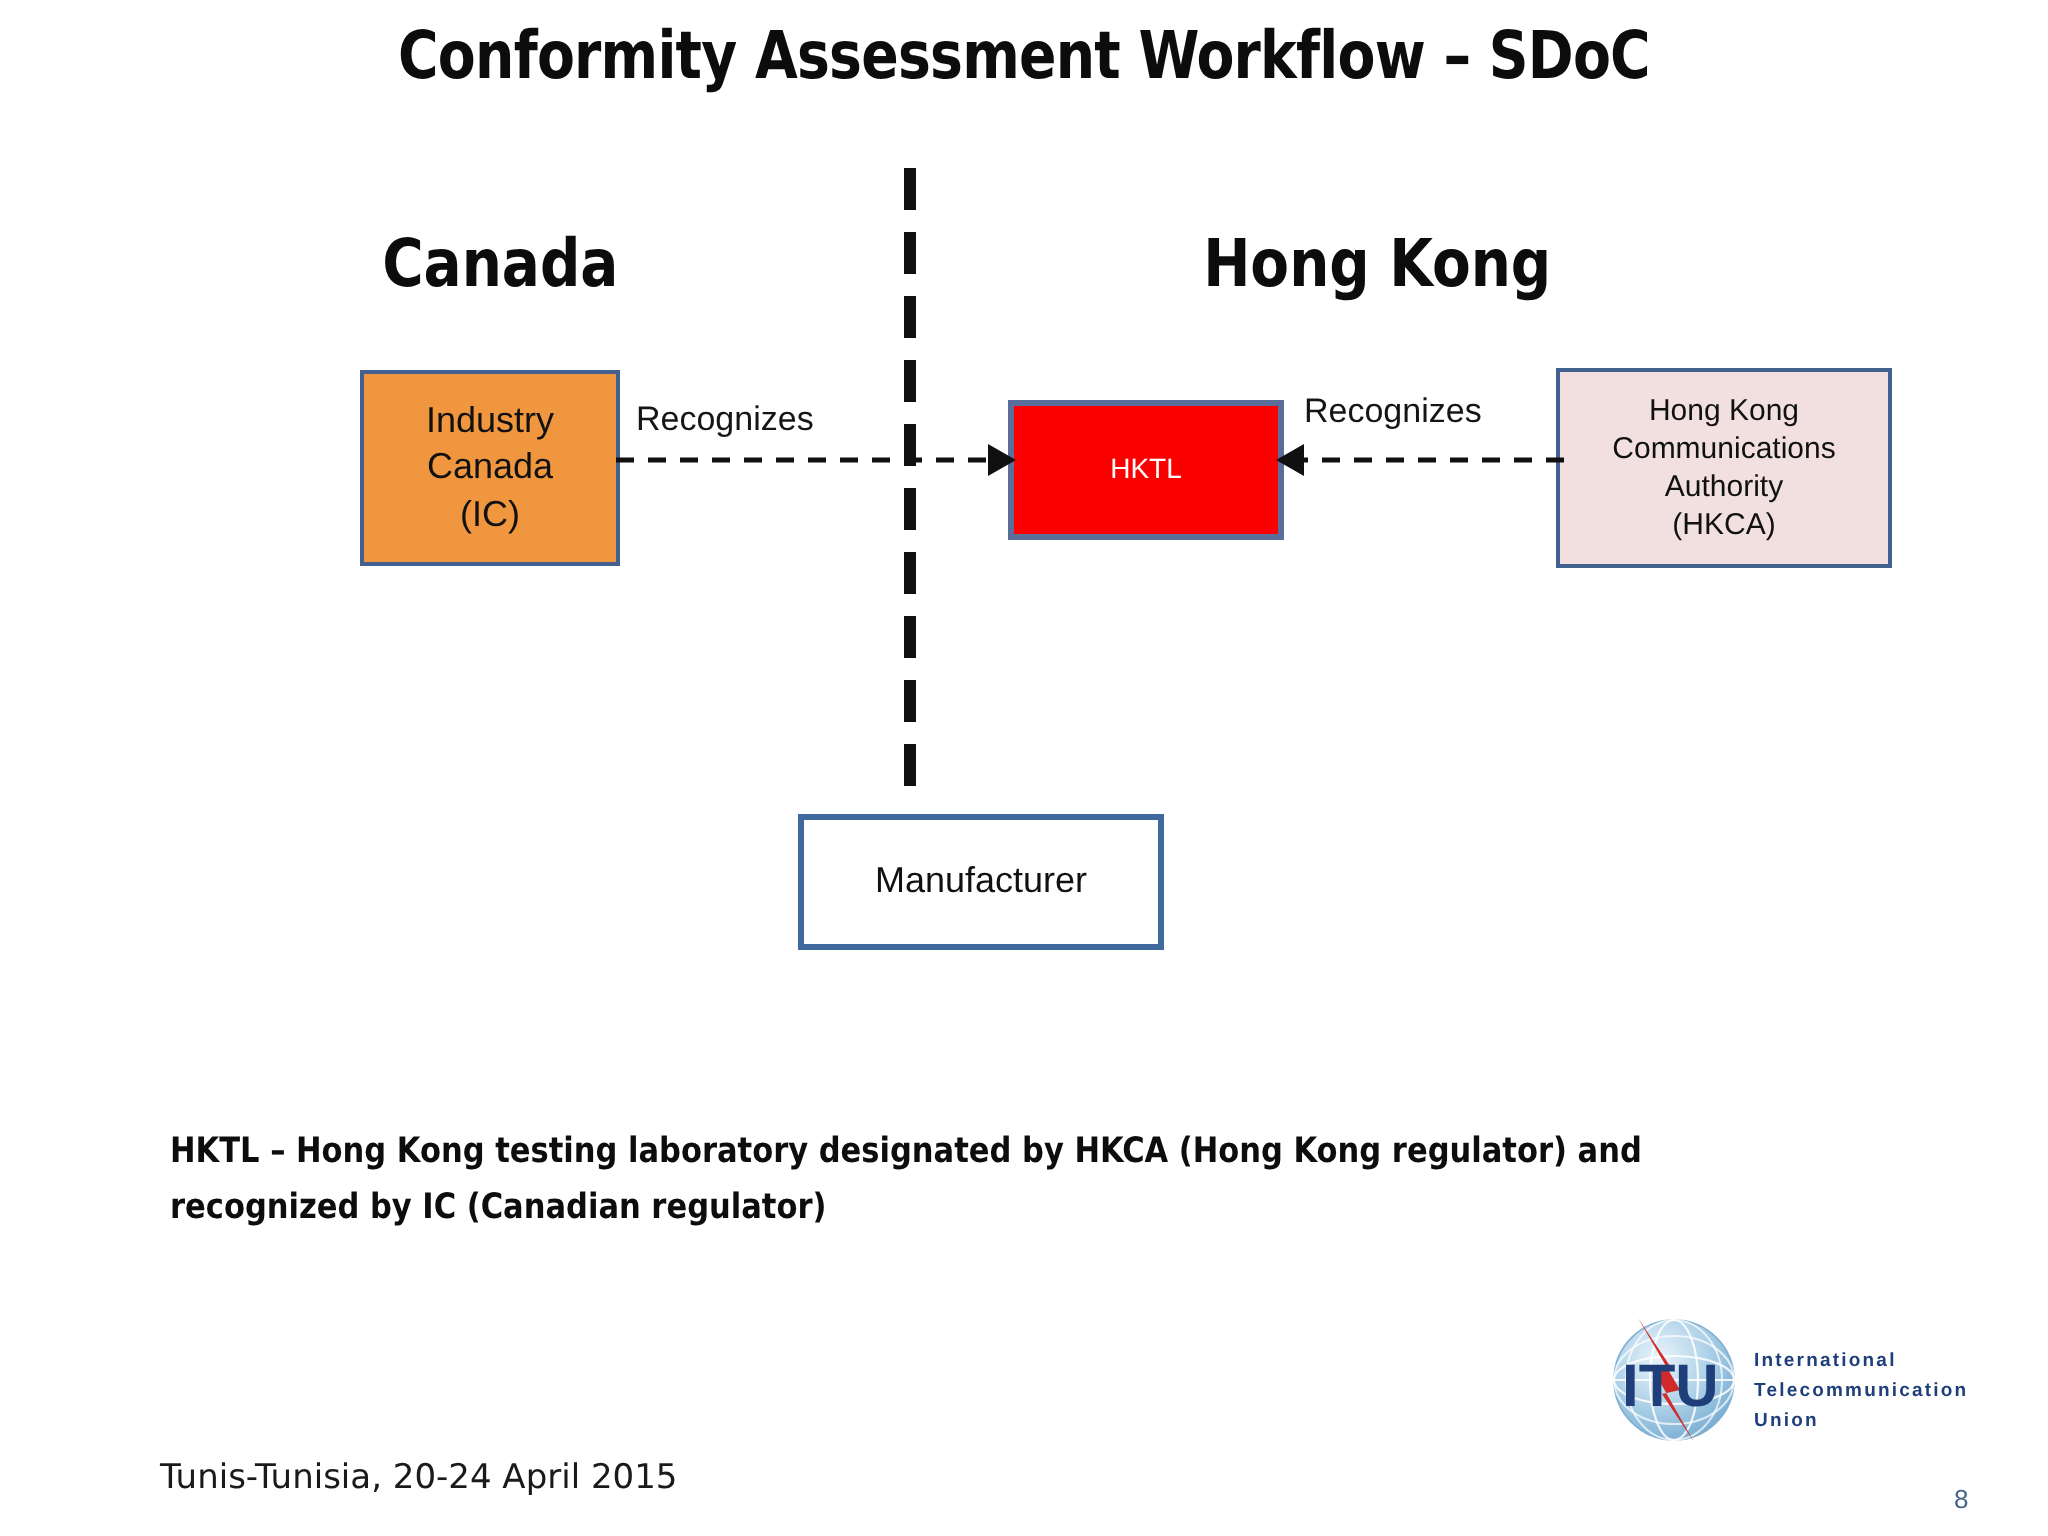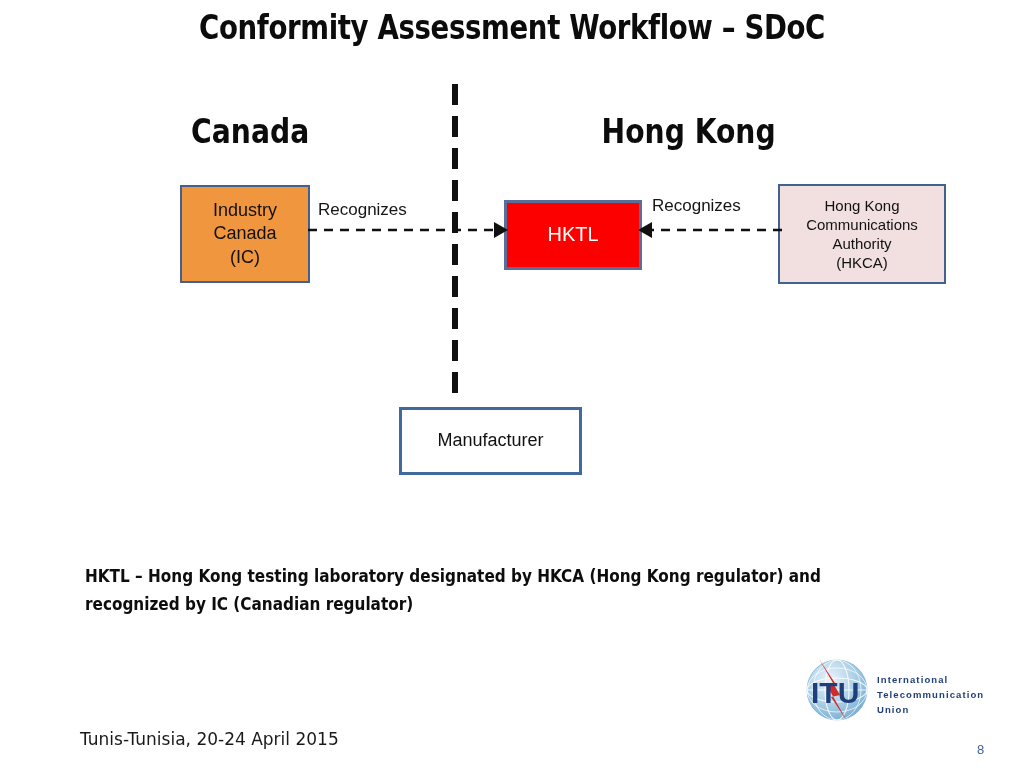--- a/index.html
+++ b/index.html
@@ -100,21 +100,21 @@
     border: 2px solid #44608F;
     font-size: 18px;
   }
   #node-hktl {
     left: 504px;
     top: 200px;
     width: 138px;
     height: 70px;
     background: #FC0000;
     border: 3px solid #5A6E9C;
-    font-size: 20px;
+    font-size: 14px;
     color: #ffffff;
   }
   #node-hkca {
     left: 778px;
     top: 184px;
     width: 168px;
     height: 100px;
     background: #F2E0E0;
     border: 2px solid #41628F;
     font-size: 15px;

